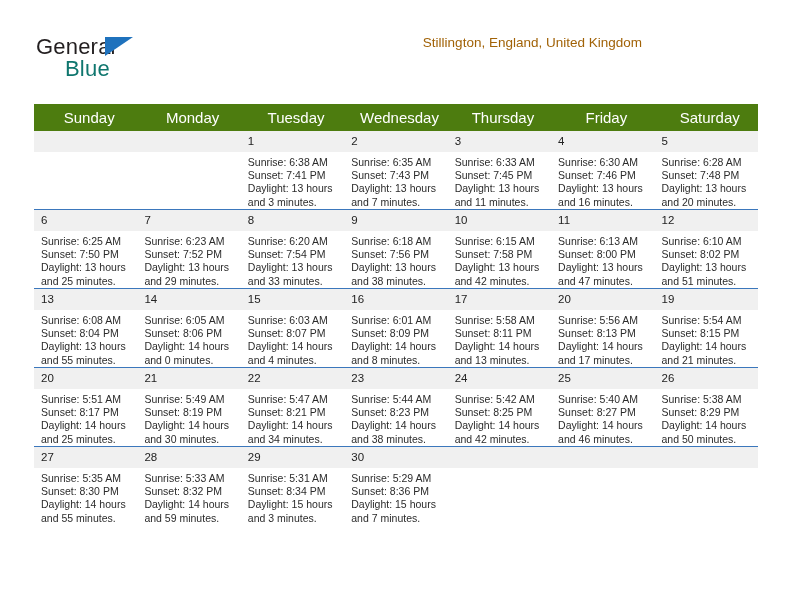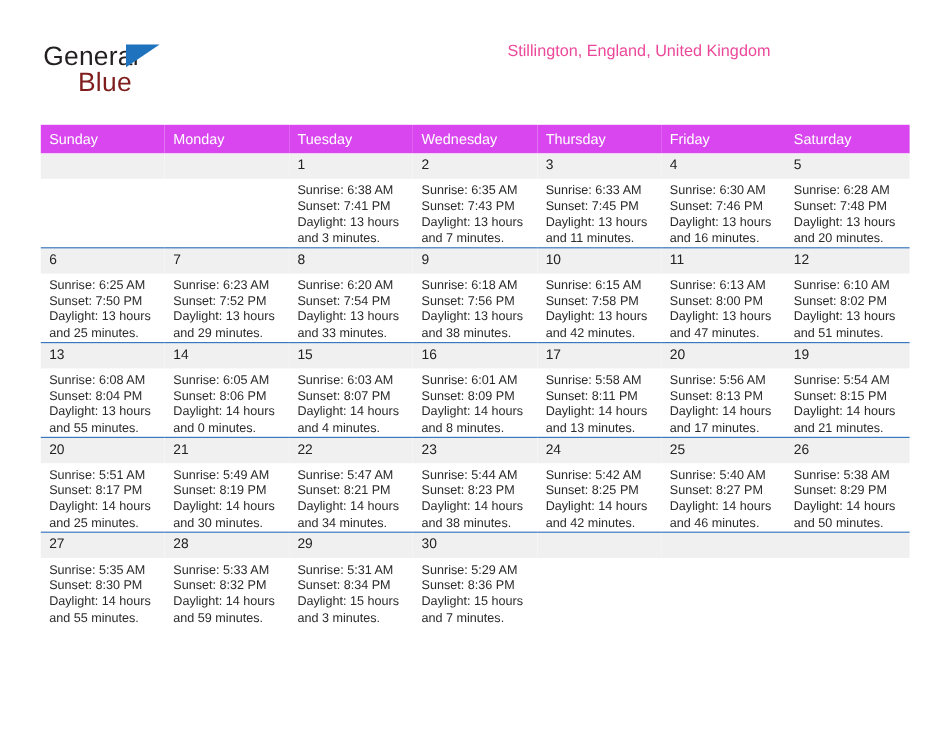--- a/index.html
+++ b/index.html
@@ -53,58 +53,58 @@
     height: 0;
     border-left: 28px solid #1f72bd;
     border-bottom: 19px solid transparent;
   }
   .logo-blue {
     position: absolute;
     left: 31px;
     top: 22px;
     font-size: 22px;
     letter-spacing: 0.2px;
-    color: #7f1d1d;
+    color: #0f766e;
     font-family: "Liberation Sans", sans-serif;
   }
   .title-block {
     position: absolute;
     right: 0;
     top: 0;
     text-align: right;
   }
   .cal-title {
     font-size: 27px;
     color: #1a1a1a;
     line-height: 34px;
     white-space: nowrap;
   }
   .cal-subtitle {
     font-size: 13.5px;
-    color: #ec4899;
+    color: #a16207;
     line-height: 22px;
     margin-top: 4px;
     white-space: nowrap;
   }
 
   
   .calendar {
     position: absolute;
     left: 34px;
     top: 104px;
     width: 724px;
     border-collapse: collapse;
     table-layout: fixed;
   }
   .calendar th {
-    background: #d946ef;
+    background: #4d7c0f;
     color: #ffffff;
-    font-size: 12px;
+    font-size: 15px;
     font-weight: normal;
-    text-align: left;
+    text-align: center;
     padding: 5px 0 5px 7px;
     height: 12px;
     border: none;
   }
   .calendar td {
     vertical-align: top;
     padding: 0;
     border: none;
     border-bottom: 1px solid #3b77bc;
     height: 78px;

